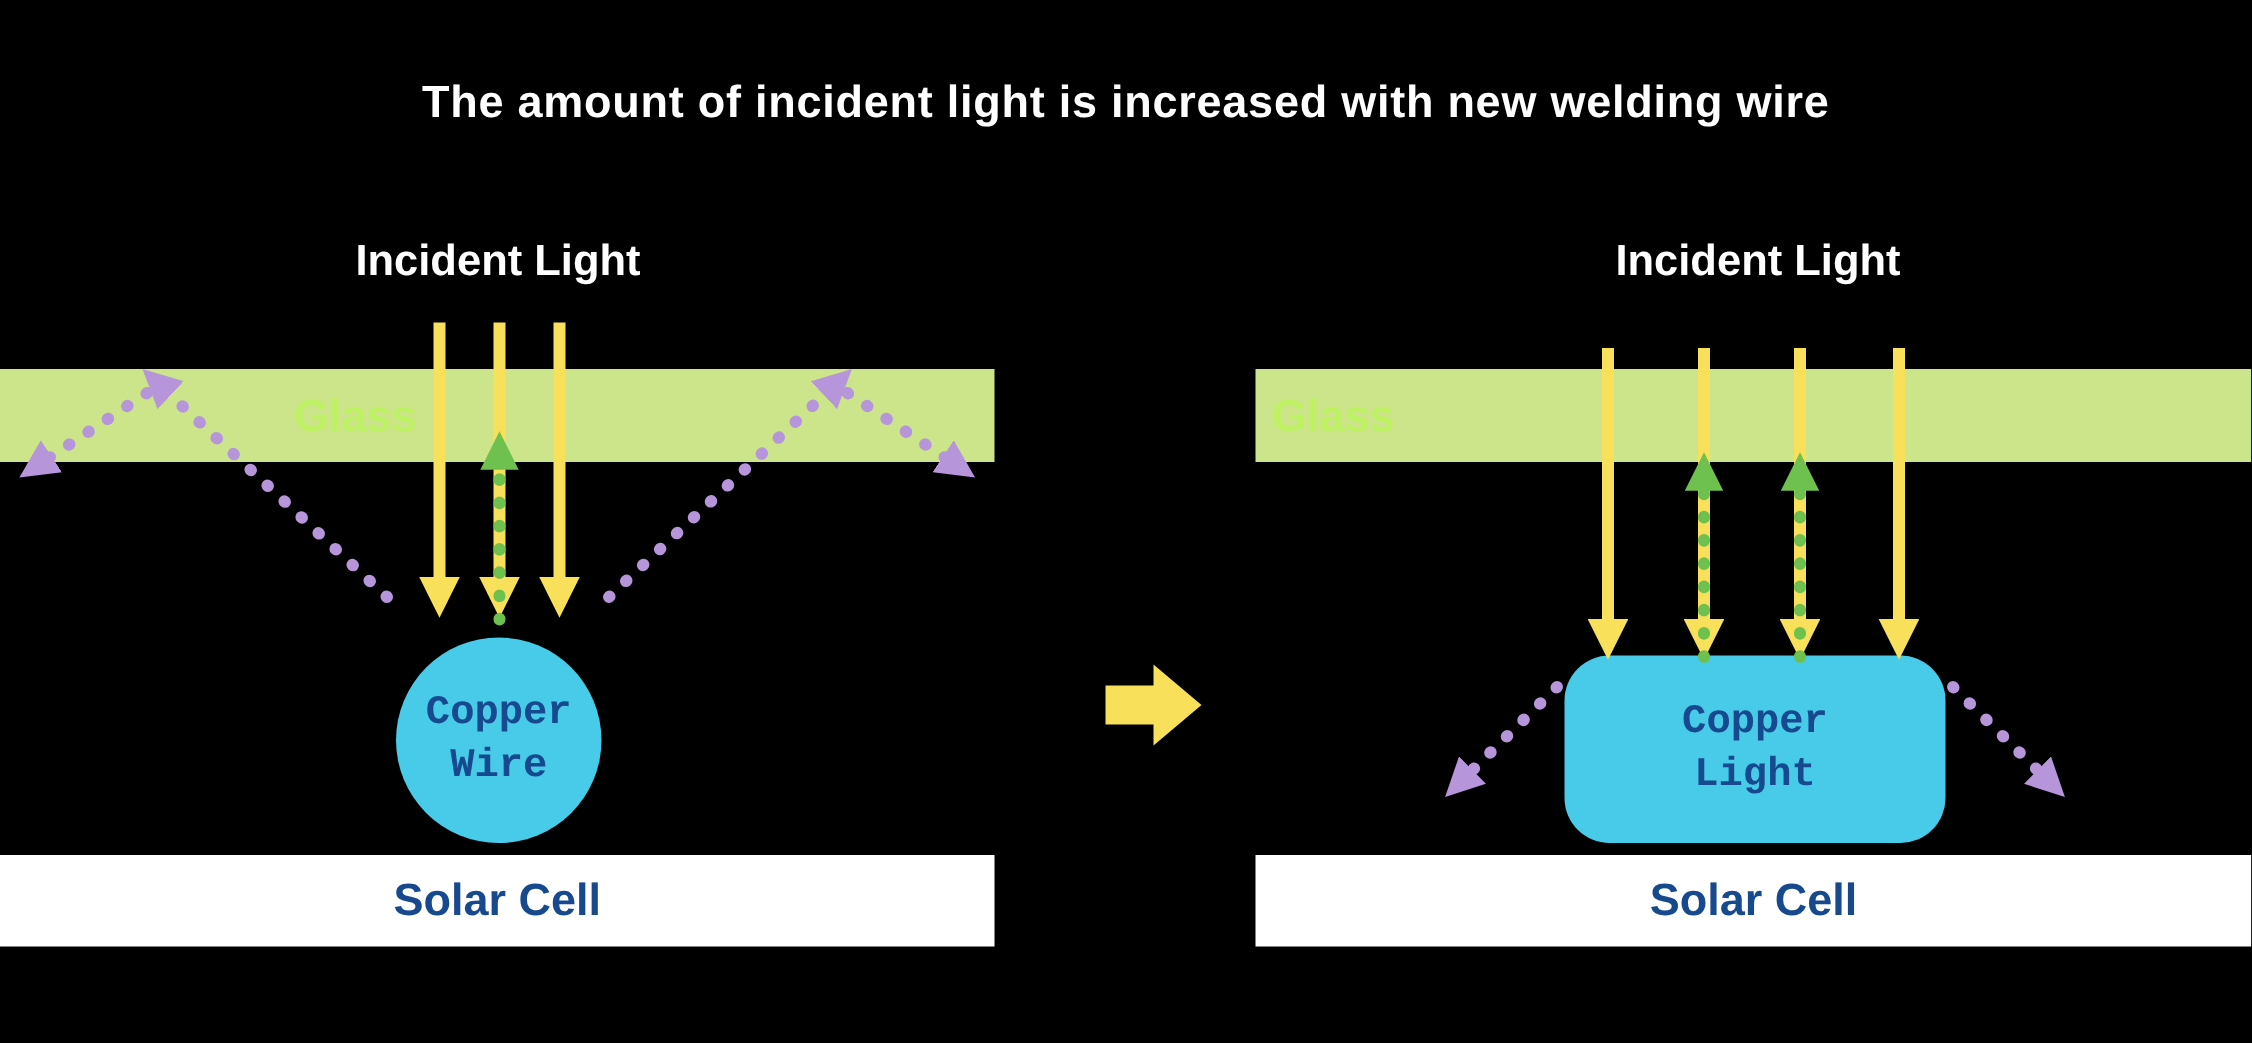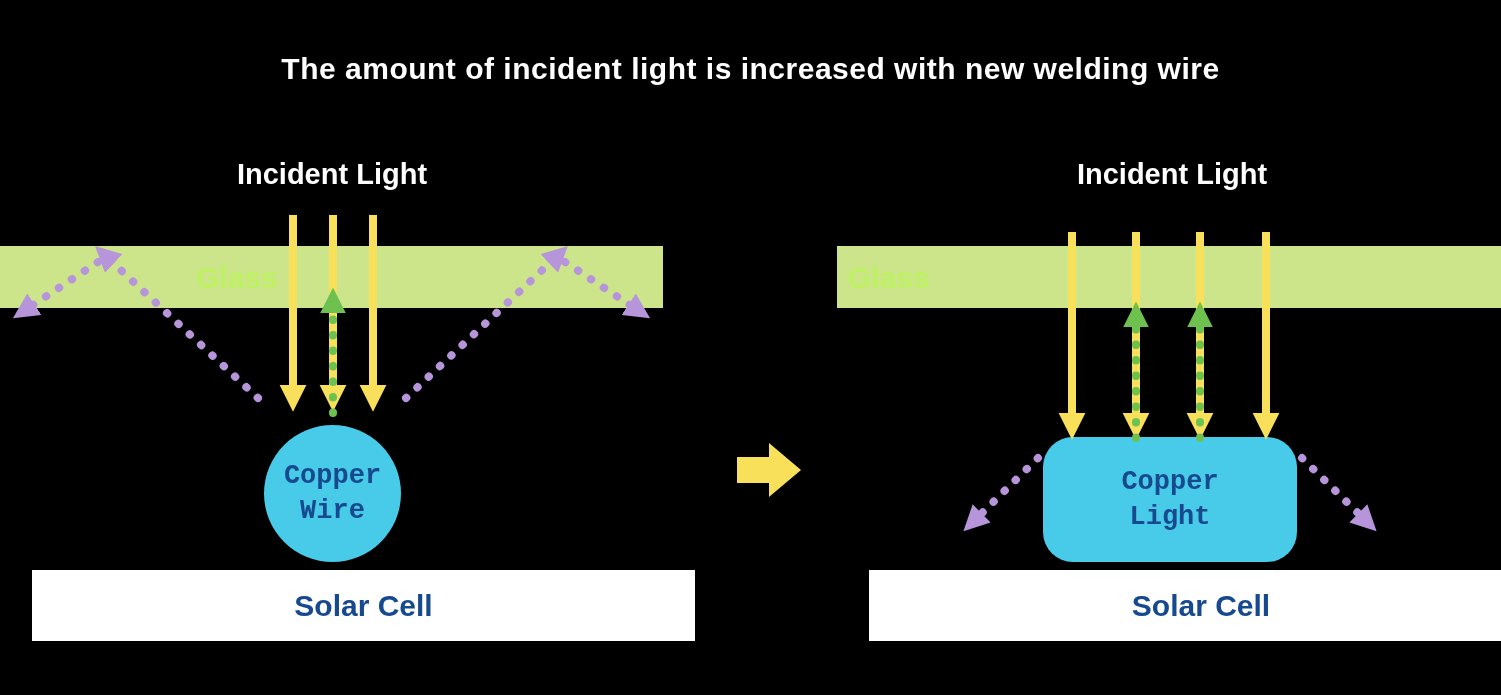--- a/index.html
+++ b/index.html
@@ -40,28 +40,27 @@
   }
   .glass-label {
     top: 261px;
     color: #bef264;
     font-size: 30px;
     font-weight: 700;
     line-height: 34px;
     z-index: 3;
   }
   .solar-bar {
-    top: 570px; height: 71px;
+    top: 570px; height: 61px;
     background: #ffffff;
     display: flex; align-items: center; justify-content: center;
     color: #17498f;
     font-size: 30px;
     font-weight: 700;
     z-index: 1;
-    margin-left: 32px;
   }
   .copper {
     background: #47cbe8;
     color: #17498f;
     font-weight: 700;
     font-size: 27px;
     line-height: 1.28;
     display: flex; flex-direction: column;
     align-items: center; justify-content: center;
     z-index: 1;

